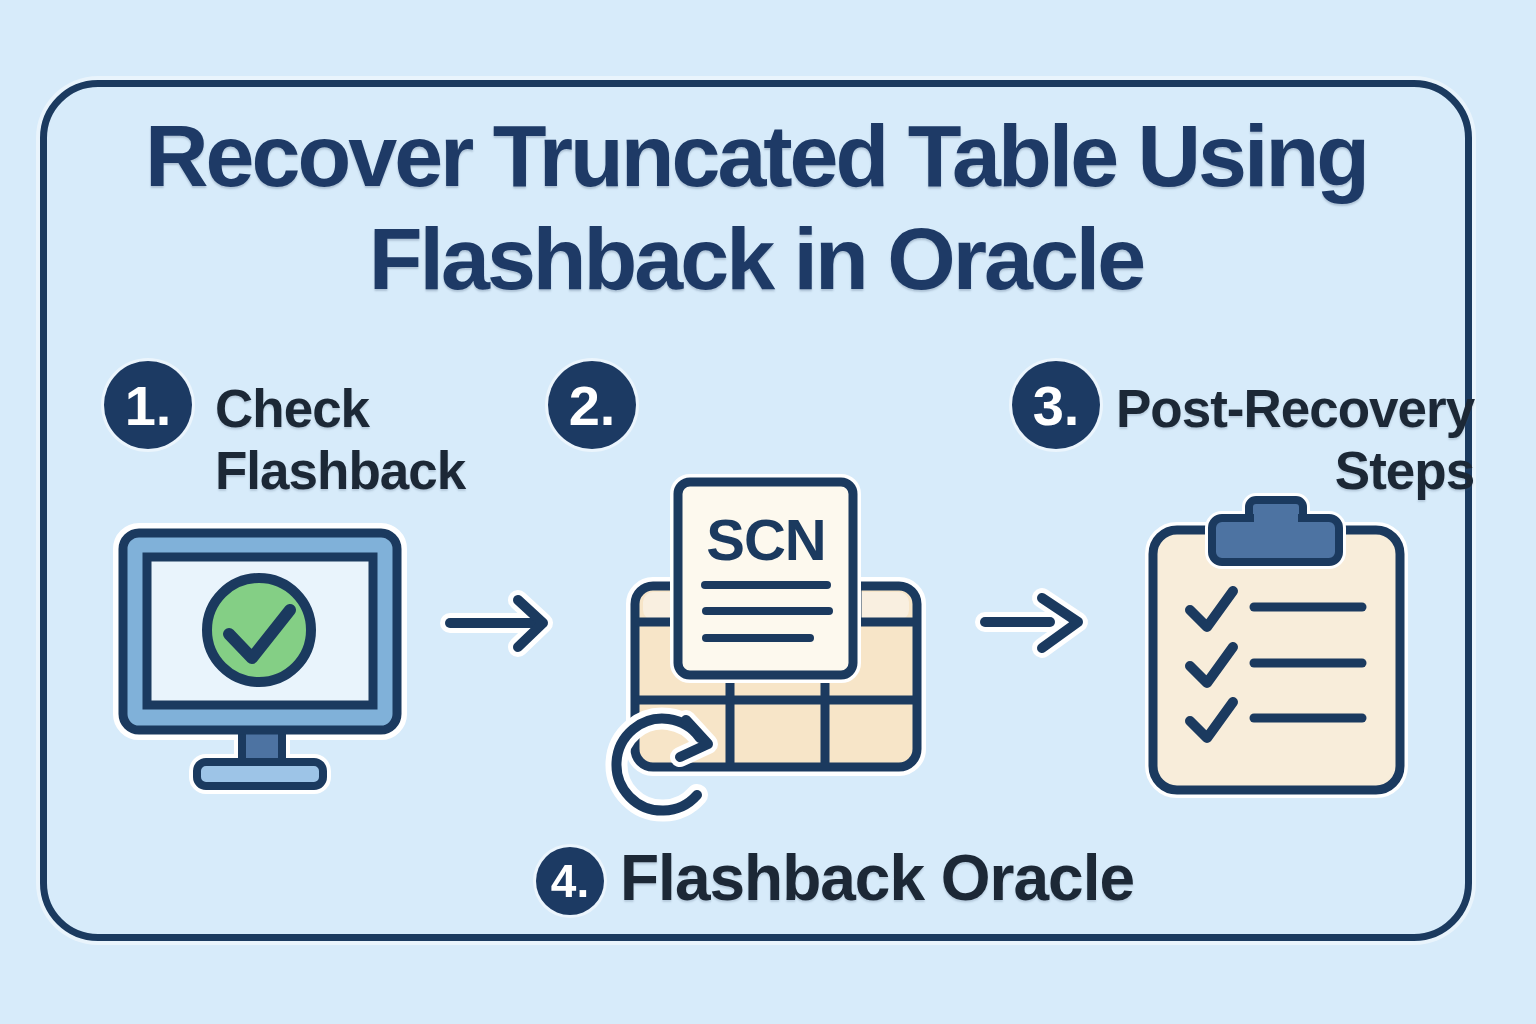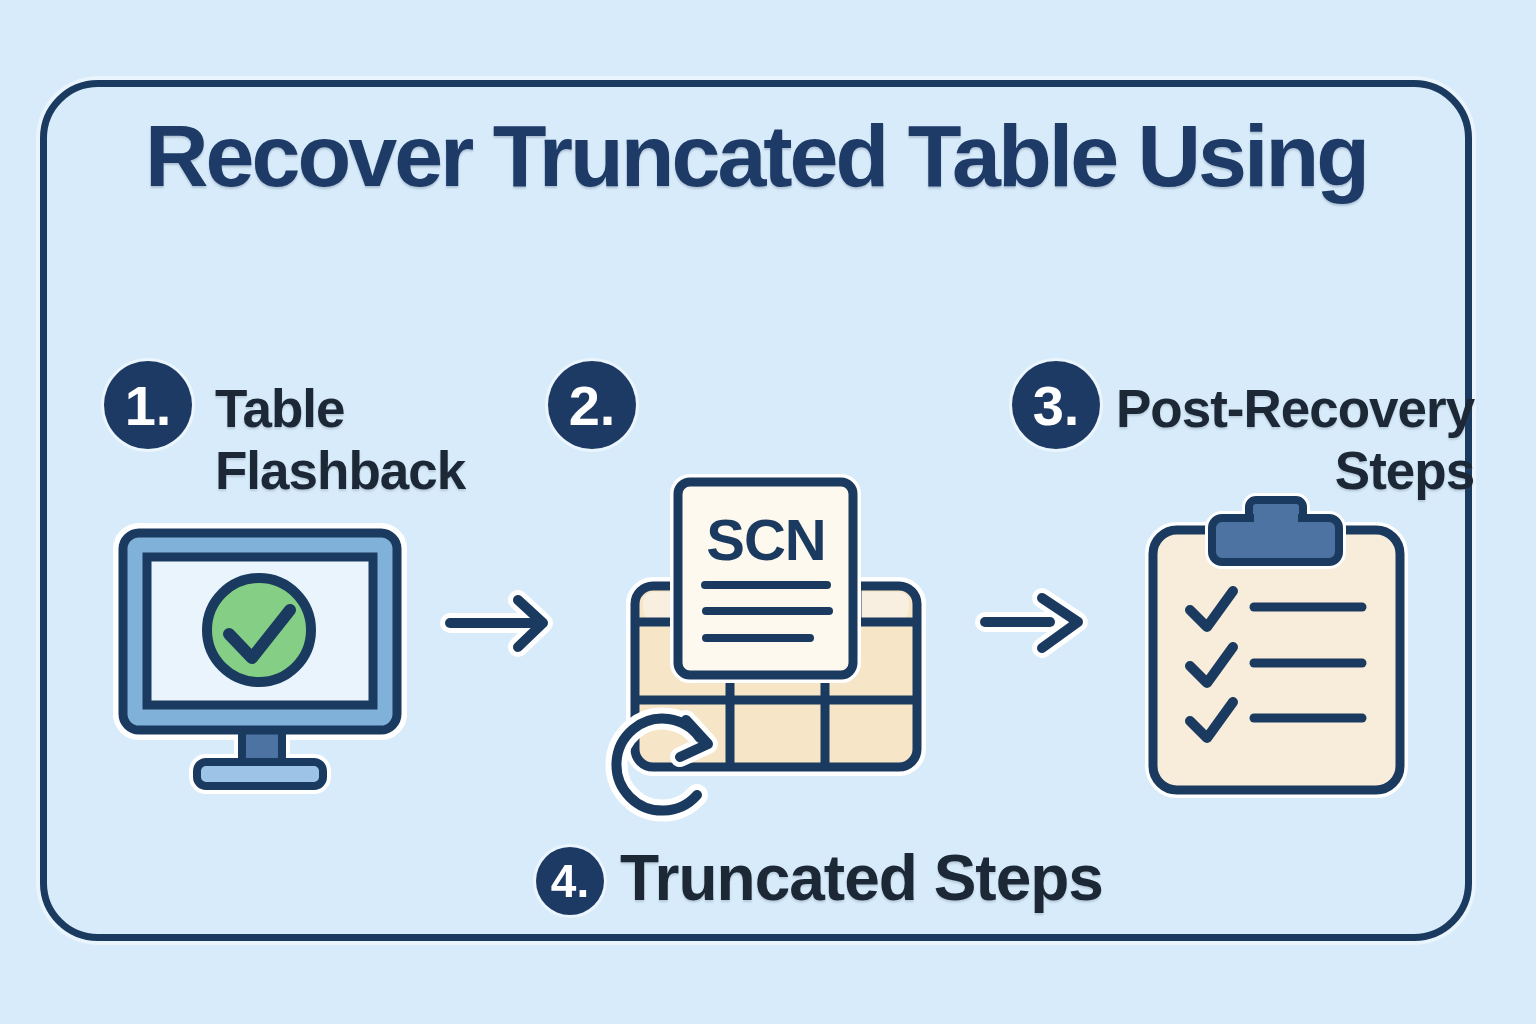--- a/index.html
+++ b/index.html
@@ -74,46 +74,47 @@
 </style>
 </head>
 <body>
 
 <div class="stage">
 
   <div class="card"></div>
 
   <div class="title">
     <div>Recover Truncated Table Using</div>
+    <div>Flashback in Oracle</div>
   </div>
 
   <div class="badge badge-lg" style="left:104px; top:361px;">
     <span>1.</span>
   </div>
   <div class="step-label" style="left:215px; top:378px;">
-    <div>Table</div>
+    <div>Check</div>
     <div>Flashback</div>
   </div>
 
   <div class="badge badge-lg" style="left:548px; top:361px;">
     <span>2.</span>
   </div>
 
   <div class="badge badge-lg" style="left:1012px; top:361px;">
     <span>3.</span>
   </div>
   <div class="step-label" style="left:1116px; top:378px;text-align:right;">
     <div>Post-Recovery</div>
     <div>Steps</div>
   </div>
 
   <div class="badge badge-sm" style="left:536px; top:847px;">
     <span>4.</span>
   </div>
-  <div class="step-label step-label-big" style="left:620px; top:842px;">Truncated Steps</div>
+  <div class="step-label step-label-big" style="left:620px; top:842px;">Flashback Oracle</div>
 
   <svg style="left:85px; top:515px; width:330px; height:285px;" viewBox="85 515 330 285">
 
     <rect x="123" y="533" width="274" height="197" rx="16" fill="#ffffff" stroke="#ffffff" stroke-width="20"></rect>
     <rect x="242" y="720" width="40" height="48" fill="#ffffff" stroke="#ffffff" stroke-width="16"></rect>
     <rect x="197" y="762" width="126" height="24" rx="9" fill="#ffffff" stroke="#ffffff" stroke-width="16"></rect>
 
     <rect x="242" y="720" width="40" height="48" fill="#4d73a2" stroke="#1b3a5f" stroke-width="8"></rect>
 
     <rect x="197" y="762" width="126" height="24" rx="9" fill="#9dc4e7" stroke="#1b3a5f" stroke-width="8"></rect>

